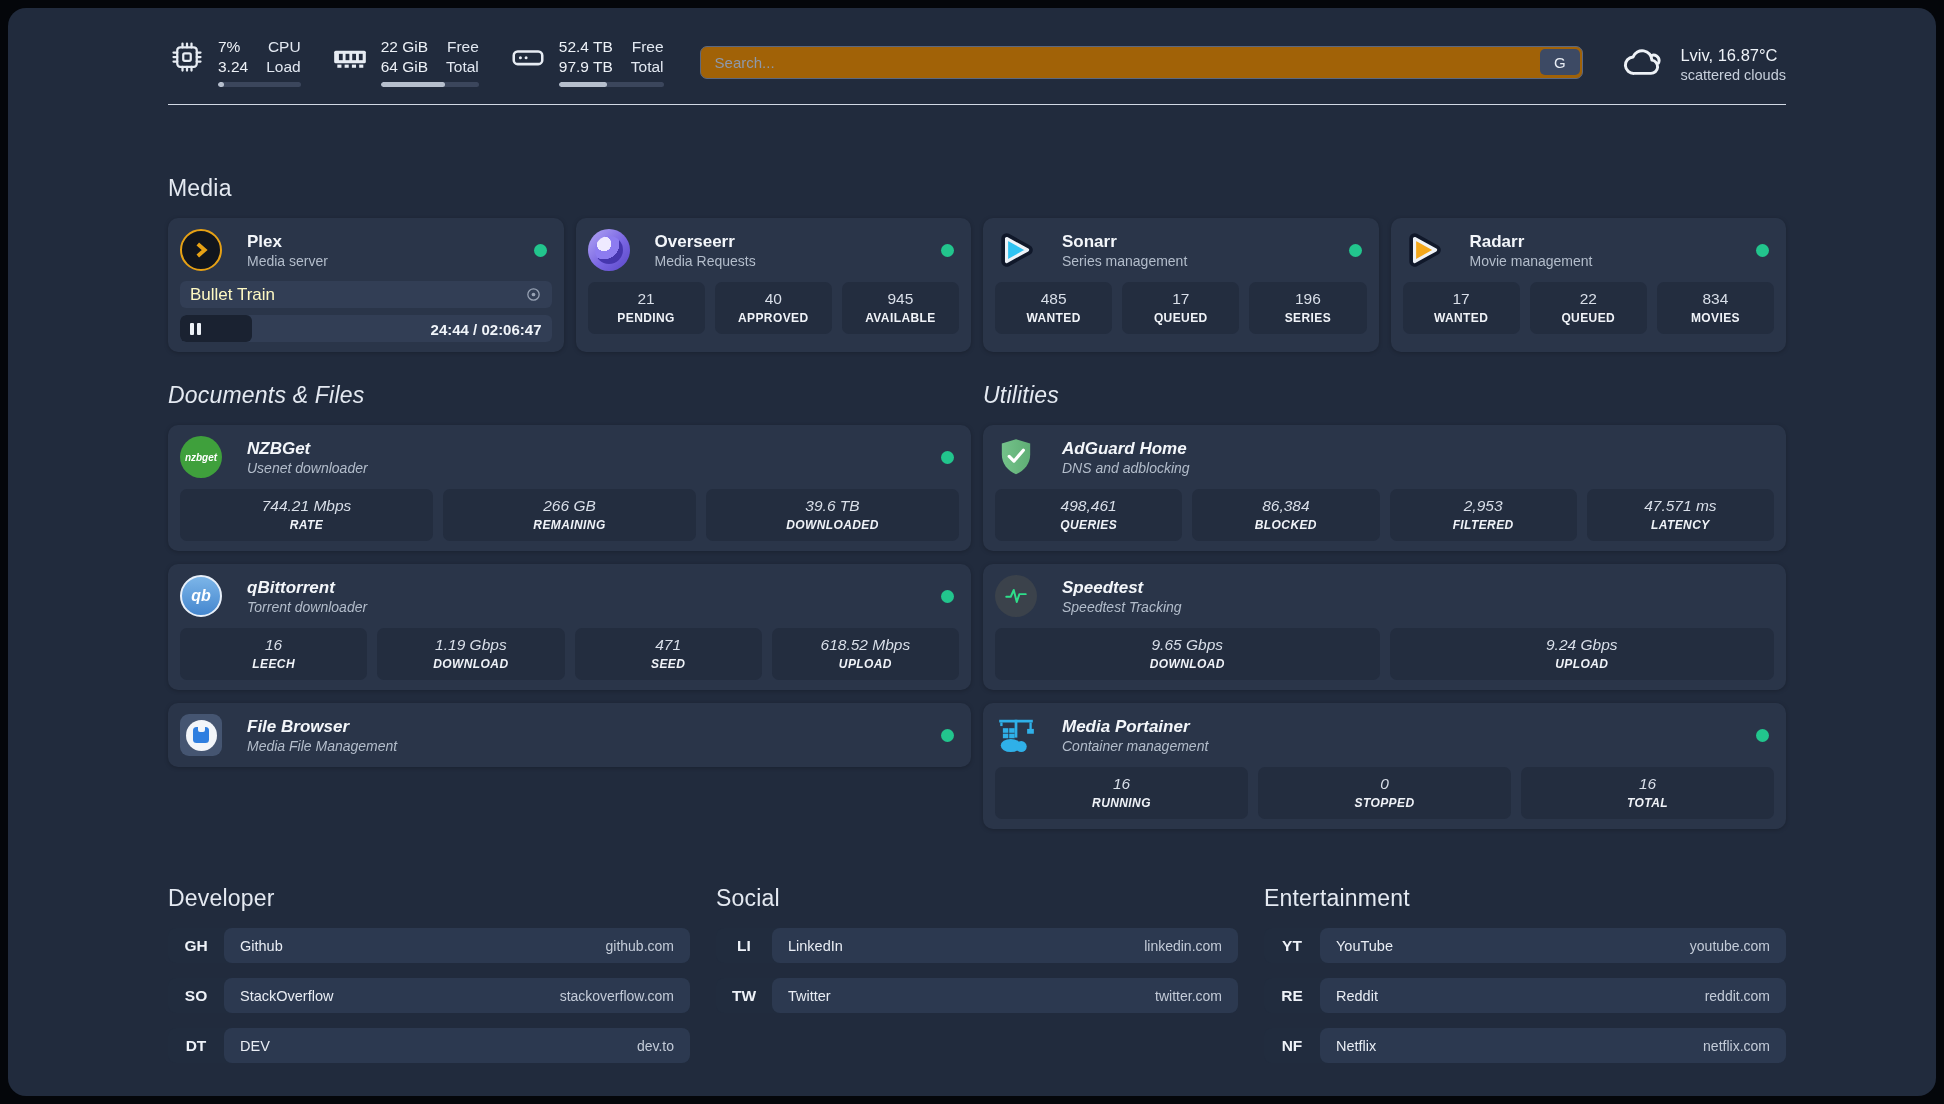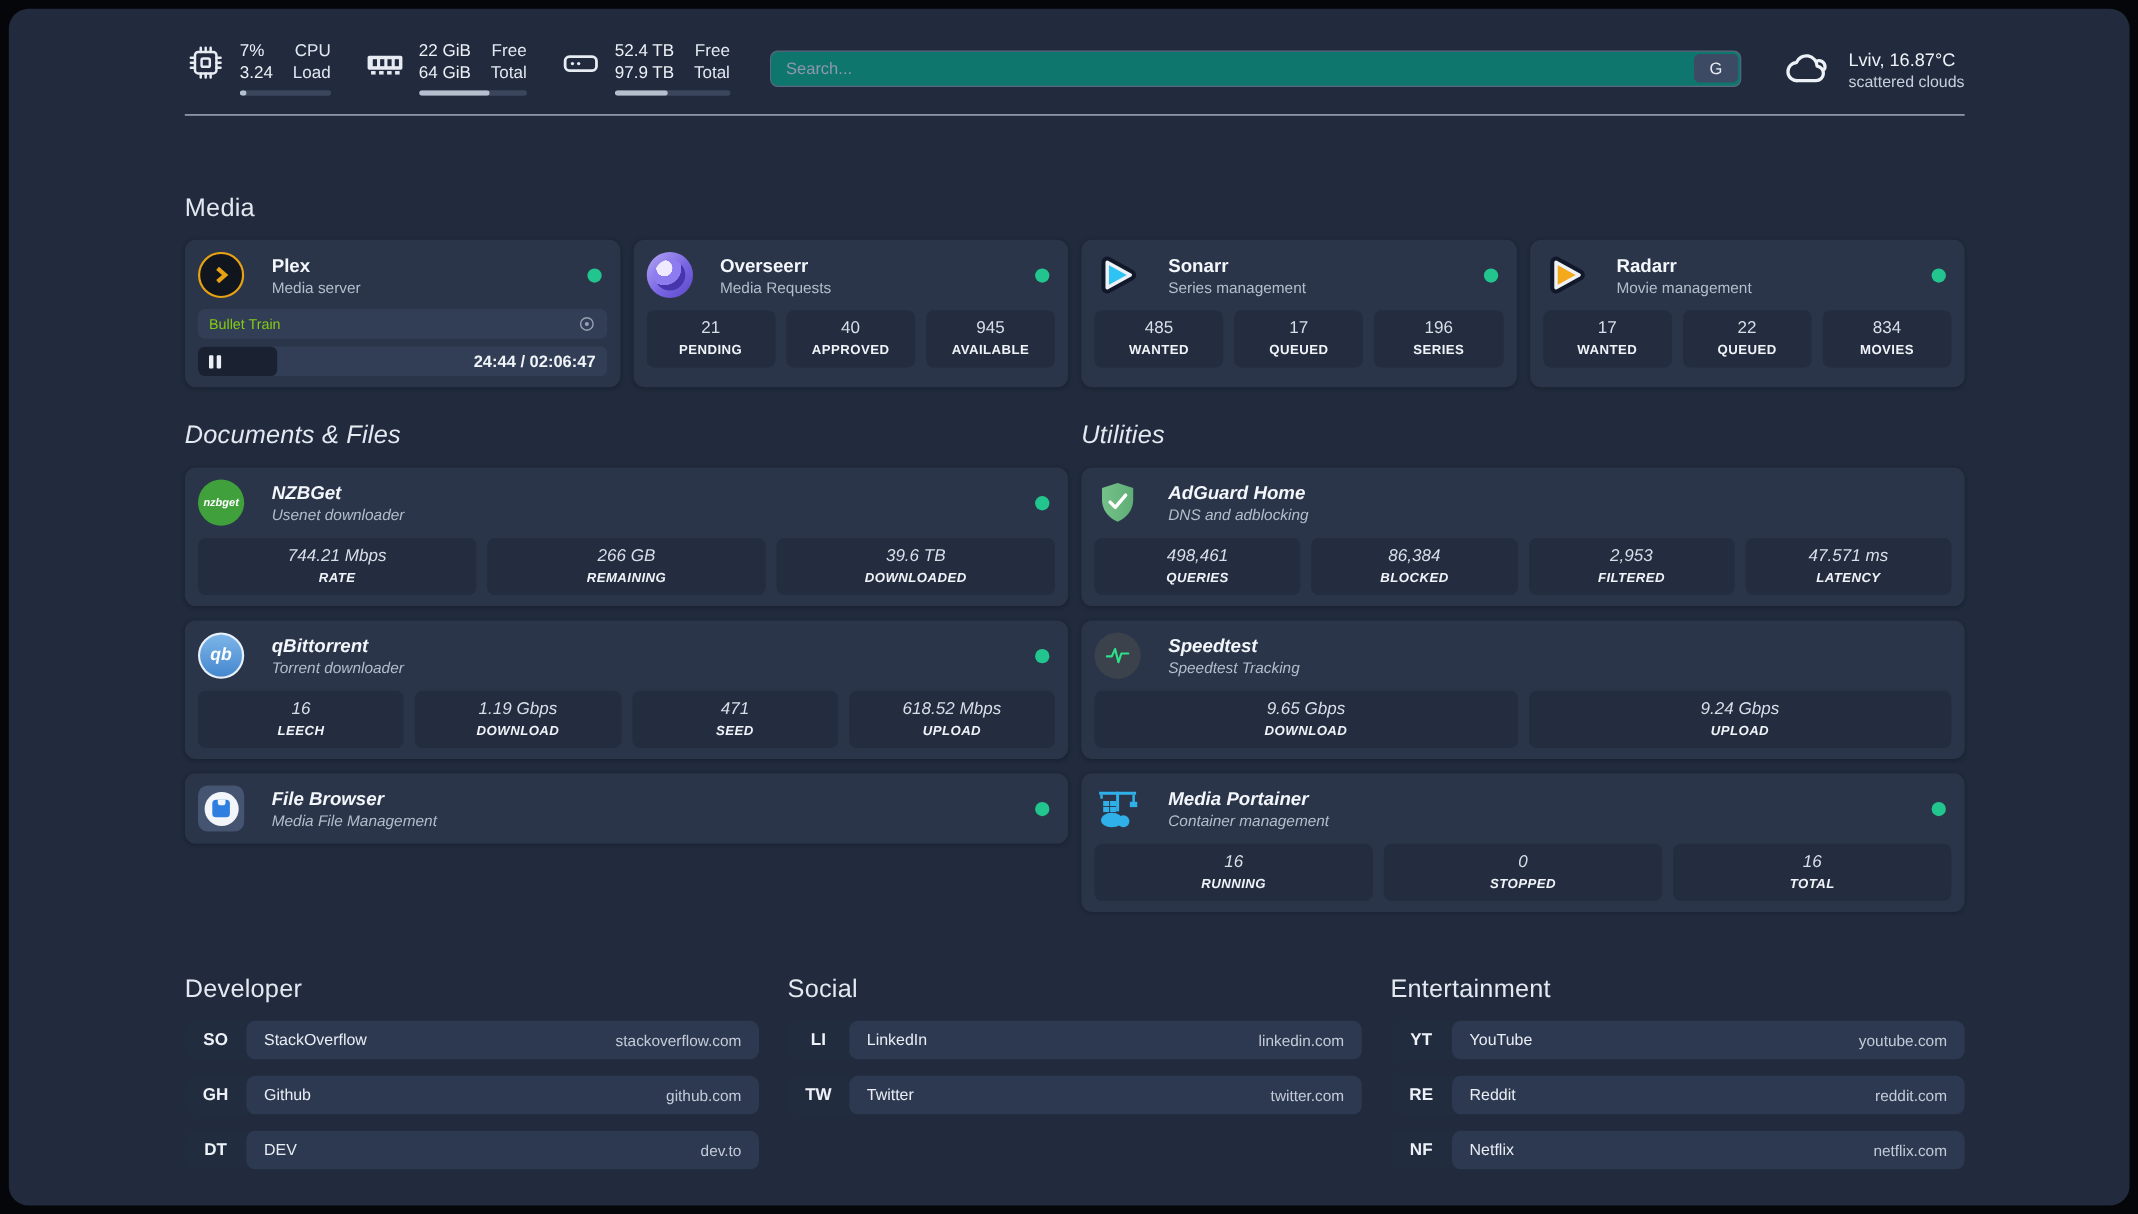--- a/index.html
+++ b/index.html
@@ -23,21 +23,21 @@
   .sysgroup { display:flex; gap:30px; flex:none; }
   .sys { display:flex; flex-direction:column; justify-content:center; }
   .sys-main { display:flex; align-items:center; gap:12px; }
   .sys-icon { width:38px; height:38px; color:#e7ecf3; display:flex; align-items:center; justify-content:center; flex:none; }
   .sys-cols { display:flex; gap:18px; }
   .scol { display:flex; flex-direction:column; line-height:1.32; font-size:15.5px; color:#edf1f7; font-weight:500; }
   .scol.right { align-items:flex-end; color:#e2e8f1; }
   .sys-bar { height:5px; border-radius:3px; background:#3b465c; margin-top:5px; margin-left:50px; overflow:hidden; }
   .sys-bar .fill { height:100%; background:#b6bfcd; border-radius:3px; }
 
-  .search { flex:1; display:flex; align-items:center; height:33px; background:#0f766e;
+  .search { flex:1; display:flex; align-items:center; height:33px; background:#a16207;
     border:1.5px solid #5c6880; border-radius:7px; margin:0 12px; }
   .search input { flex:1; background:transparent; border:none; outline:none; color:#dfe5ee;
     font-size:15px; padding:0 14px; font-family:inherit; }
   .search input::placeholder { color:#8e99ab; }
   .search .engine { width:40px; align-self:stretch; margin:2.5px; border:none; background:#3d4a64;
     border-radius:5px; color:#e8edf4; font-size:15px; font-weight:500; cursor:pointer; font-family:inherit; }
 
   .weather { display:flex; align-items:flex-end; gap:13px; color:#eef2f7; flex:none; }
   .weather .w-icon { width:48px; height:42px; color:#eef2f7; }
   .weather .t1 { font-size:16.5px; font-weight:500; }
@@ -63,21 +63,21 @@
   .stat .v { font-size:15.5px; color:#d9dfe9; }
   .stat .l { font-size:12px; font-weight:700; color:#f0f3f8; margin-top:3px; letter-spacing:.4px; }
 
   .two-col { display:grid; grid-template-columns:1fr 1fr; gap:12px; margin-top:30px; align-items:start;font-style:italic; }
   .col .section-title { margin-bottom:16px; }
   .col .card { margin-bottom:13px; }
   .col .card:last-child { margin-bottom:0; }
 
   
   .media-row { margin-top:9px; height:27px; background:#323e55; border-radius:6px; display:flex;
-    align-items:center; padding:0 10px; font-size:13px; font-weight:500; color:#84cc16; }
+    align-items:center; padding:0 10px; font-size:17px; font-weight:500; color:#fef9c3; }
   .media-row .sess { margin-left:auto; color:#97a2b4; display:flex; }
   .media-progress { margin-top:7px; height:27px; background:#323e55; border-radius:6px; position:relative; overflow:hidden; }
   .media-progress .pfill { position:absolute; left:0; top:0; bottom:0; background:#1a2231;
     border-radius:6px; display:flex; align-items:center; padding-left:10px; }
   .pause { display:flex; gap:3.5px; cursor:pointer; }
   .pause i { display:block; width:3.5px; height:12px; background:#edf1f7; border-radius:1px; }
   .ptime { position:absolute; right:10px; top:50%; transform:translateY(-50%);
     font-size:15px; font-weight:600; color:#f0f4f9; }
 
   
@@ -525,34 +525,34 @@
           </div>
         </div>
       </div>
     </div>
   </div>
 
   <div class="bm-section">
     <div class="col">
       <div class="section-title bm-title">Developer</div>
       <div class="bm-row">
+        <span class="bm-abbr">GH</span>
+        <span class="bm-body">
+          <span class="bm-name">Github</span>
+          <span class="bm-url">github.com</span>
+        </span>
+      </div>
+      <div class="bm-row">
         <span class="bm-abbr">SO</span>
         <span class="bm-body">
           <span class="bm-name">StackOverflow</span>
           <span class="bm-url">stackoverflow.com</span>
         </span>
       </div>
       <div class="bm-row">
-        <span class="bm-abbr">GH</span>
-        <span class="bm-body">
-          <span class="bm-name">Github</span>
-          <span class="bm-url">github.com</span>
-        </span>
-      </div>
-      <div class="bm-row">
         <span class="bm-abbr">DT</span>
         <span class="bm-body">
           <span class="bm-name">DEV</span>
           <span class="bm-url">dev.to</span>
         </span>
       </div>
     </div>
 
     <div class="col">
       <div class="section-title bm-title">Social</div>

